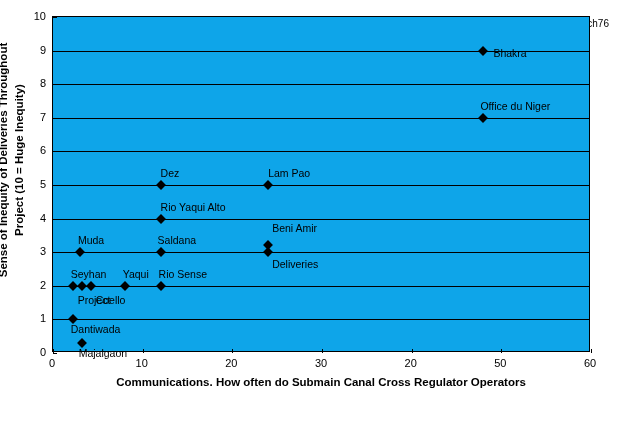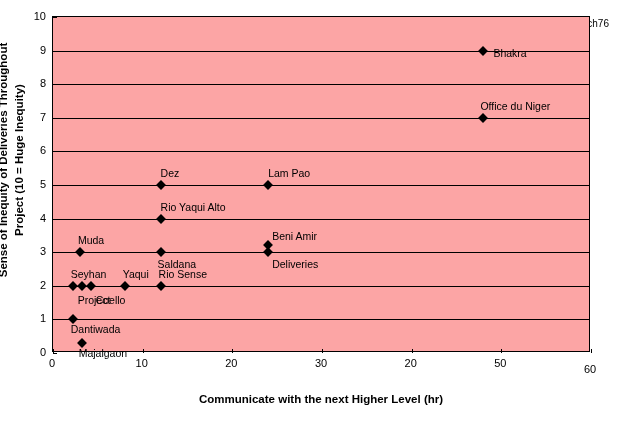--- a/index.html
+++ b/index.html
@@ -29,21 +29,21 @@
   }
   
   .plot {
     position: absolute;
     left: 52px;
     top: 16px;
     width: 538px;
     height: 336px;
     border: 1px solid #000;
     box-sizing: border-box;
-    background: #fca5a5;
+    background: #0ea5e9;
   }
   .gridline-h {
     position: absolute;
     left: 0;
     width: 100%;
     height: 0;
     border-top: 1px solid #000;
   }
   .ytick-label {
     position: absolute;
@@ -155,23 +155,23 @@
       <div class="point-label" style="left: 440.4px; top: 29.6px;">Bhakra</div>
       <div class="point" style="left: 430.4px; top: 100.8px;"></div>
       <div class="point-label" style="left: 427.4px; top: 82.8px;">Office du Niger</div>
       <div class="point" style="left: 107.6px; top: 168px;"></div>
       <div class="point-label" style="left: 107.6px; top: 150px;">Dez</div>
       <div class="point" style="left: 215.2px; top: 168px;"></div>
       <div class="point-label" style="left: 215.2px; top: 150px;">Lam Pao</div>
       <div class="point" style="left: 107.6px; top: 201.6px;"></div>
       <div class="point-label" style="left: 107.6px; top: 183.6px;">Rio Yaqui Alto</div>
       <div class="point" style="left: 215.2px; top: 228.48px;"></div>
-      <div class="point-label" style="left: 219.2px; top: 213px;">Beni Amir</div>
+      <div class="point-label" style="left: 219.2px; top: 205px;">Beni Amir</div>
       <div class="point" style="left: 107.6px; top: 235.2px;"></div>
-      <div class="point-label" style="left: 104.6px; top: 217.2px; margin-top: 24px;">Saldana</div>
+      <div class="point-label" style="left: 104.6px; top: 217.2px;">Saldana</div>
       <div class="point" style="left: 215.2px; top: 235.2px;"></div>
       <div class="point-label" style="left: 219.2px; top: 241.2px;">Deliveries</div>
       <div class="point" style="left: 26.9px; top: 235.2px;"></div>
       <div class="point-label" style="left: 24.9px; top: 217.2px;">Muda</div>
       <div class="point" style="left: 19.7267px; top: 268.8px;"></div>
       <div class="point-label" style="left: 17.7267px; top: 250.8px;">Seyhan</div>
       <div class="point" style="left: 28.6933px; top: 268.8px;"></div>
       <div class="point-label" style="left: 24.6933px; top: 276.8px;">Project</div>
       <div class="point" style="left: 37.66px; top: 268.8px;"></div>
       <div class="point-label" style="left: 42.66px; top: 276.8px;">Coello</div>
@@ -198,21 +198,20 @@
       <div class="ytick-label" style="top: 49.6px; right: 571px;">9</div>
       <div class="ytick-label" style="top: 16px; right: 571px;">10</div>
     </div>
   <div id="xlabels">
       <div class="xtick-label" style="left: 52px; top: 357px;">0</div>
       <div class="xtick-label" style="left: 141.667px; top: 357px;">10</div>
       <div class="xtick-label" style="left: 231.333px; top: 357px;">20</div>
       <div class="xtick-label" style="left: 321px; top: 357px; text-align: right;">30</div>
       <div class="xtick-label" style="left: 410.667px; top: 357px;">20</div>
       <div class="xtick-label" style="left: 500.333px; top: 357px;">50</div>
-      <div class="xtick-label" style="left: 590px; top: 357px; margin-top: 6px;">60</div>
+      <div class="xtick-label" style="left: 590px; top: 357px;">60</div>
     </div>
 
   <div class="x-axis-title">
-    <br>
-    <span>Communicate with the next Higher Level (hr)</span>
+    <span>Communications.  How often do Submain Canal Cross Regulator Operators</span><br>
   </div>
 
 </div>
 
 </body></html>

